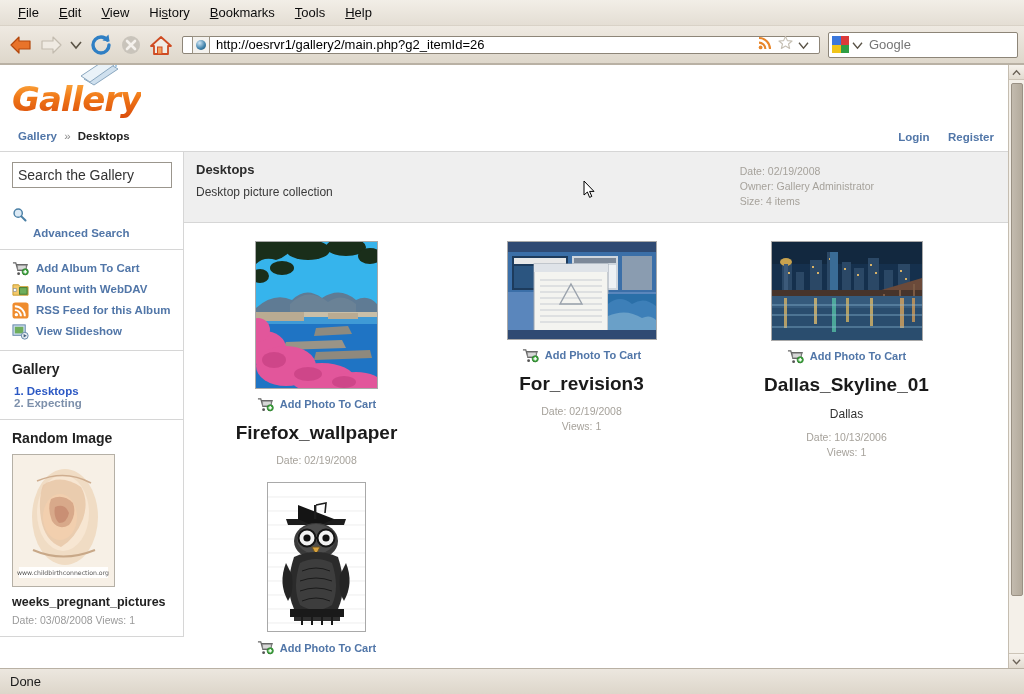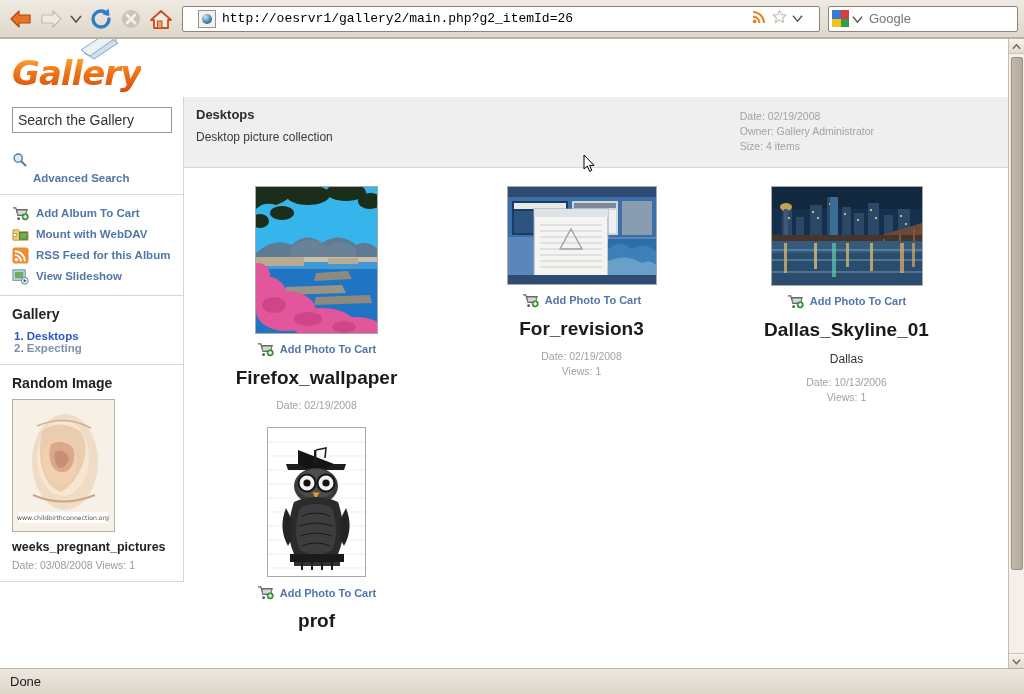--- a/index.html
+++ b/index.html
@@ -42,28 +42,27 @@
   }
   .navbtn {
     width: 30px; height: 30px;
     display: flex; align-items: center; justify-content: center;
     flex: 0 0 auto;
   }
   .navbtn.small { width: 20px; }
 
   .urlbar {
     flex: 1 1 auto;
-    height: 26px; margin: 0 4px 0 6px;
+    height: 18px; margin: 0 4px 0 6px;
     background: #ffffff;
     border: 1px solid #8f8madd; border: 1px solid #8d8578;
     border-radius: 2px;
     display: flex; align-items: center;
-    padding: 0 12px;
+    padding: 0 6px;
     min-width: 0;
-    font-family: Liberation Mono, monospace;
   }
   .fav {
     width: 18px; height: 18px; margin: 0 4px 0 3px;
     border: 1px solid #9a9283; background: #f4f2ee;
     display: flex; align-items: center; justify-content: center;
     flex: 0 0 auto;
   }
   .fav .dot {
     width: 10px; height: 10px; border-radius: 50%;
     background: radial-gradient(circle at 35% 30%, #cfe6f5 0%, #3c7fa8 60%, #1d4f6d 100%);
@@ -272,20 +271,29 @@
   .cursor {
     position: absolute; left: 583px; top: 116px;
     width: 12px; height: 18px; z-index: 50; pointer-events: none;
   }
 </style>
 </head>
 <body>
 
 <div class="browser">
 
+  <div class="menubar">
+    <div class="menu-item"><u>F</u>ile</div>
+    <div class="menu-item"><u>E</u>dit</div>
+    <div class="menu-item"><u>V</u>iew</div>
+    <div class="menu-item">Hi<u>s</u>tory</div>
+    <div class="menu-item"><u>B</u>ookmarks</div>
+    <div class="menu-item"><u>T</u>ools</div>
+    <div class="menu-item"><u>H</u>elp</div>
+  </div>
 
   <div class="navbar">
     <div class="navbtn">
       <svg width="26" height="22" viewBox="0 0 26 22">
         <path d="M11 3 L3 11 L11 19 L11 15 L22 15 L22 7 L11 7 Z" fill="#e8732a" stroke="#b3480d" stroke-width="1.2" stroke-linejoin="round"></path>
       </svg>
     </div>
     <div class="navbtn">
       <svg width="26" height="22" viewBox="0 0 26 22">
         <path d="M15 3 L23 11 L15 19 L15 15 L4 15 L4 7 L15 7 Z" fill="#efeae2" stroke="#c3bcb0" stroke-width="1.2" stroke-linejoin="round"></path>
@@ -365,20 +373,31 @@
         <span class="g-logo">Gallery</span>
         <svg class="g-logo-spark" viewBox="0 0 42 30">
           <polygon points="6,20 30,4 40,10 16,26" fill="#cfe0ee" stroke="#8aa7bf" stroke-width="1"></polygon>
           <polygon points="3,17 27,1 36,6 12,23" fill="#eaf2f8" stroke="#8aa7bf" stroke-width="1"></polygon>
           <circle cx="34" cy="3" r="1.6" fill="#9fc6e6"></circle>
           <circle cx="38" cy="7" r="1.1" fill="#9fc6e6"></circle>
           <circle cx="30" cy="1.5" r="1" fill="#9fc6e6"></circle>
         </svg>
       </div>
 
+      <div class="breadcrumb-bar">
+        <div class="crumb">
+          <a href="#">Gallery</a>
+          <span class="sep">»</span>
+          <span class="cur">Desktops</span>
+        </div>
+        <div class="auth">
+          <a href="#">Login</a>
+          <a href="#">Register</a>
+        </div>
+      </div>
 
       <div class="body-cols">
 
         <div class="sidebar">
 
           <div class="side-block">
             <input class="search-input" value="Search the Gallery" style="">
             <div class="adv-search">
               <span>
                 <svg width="15" height="15" viewBox="0 0 16 16">

